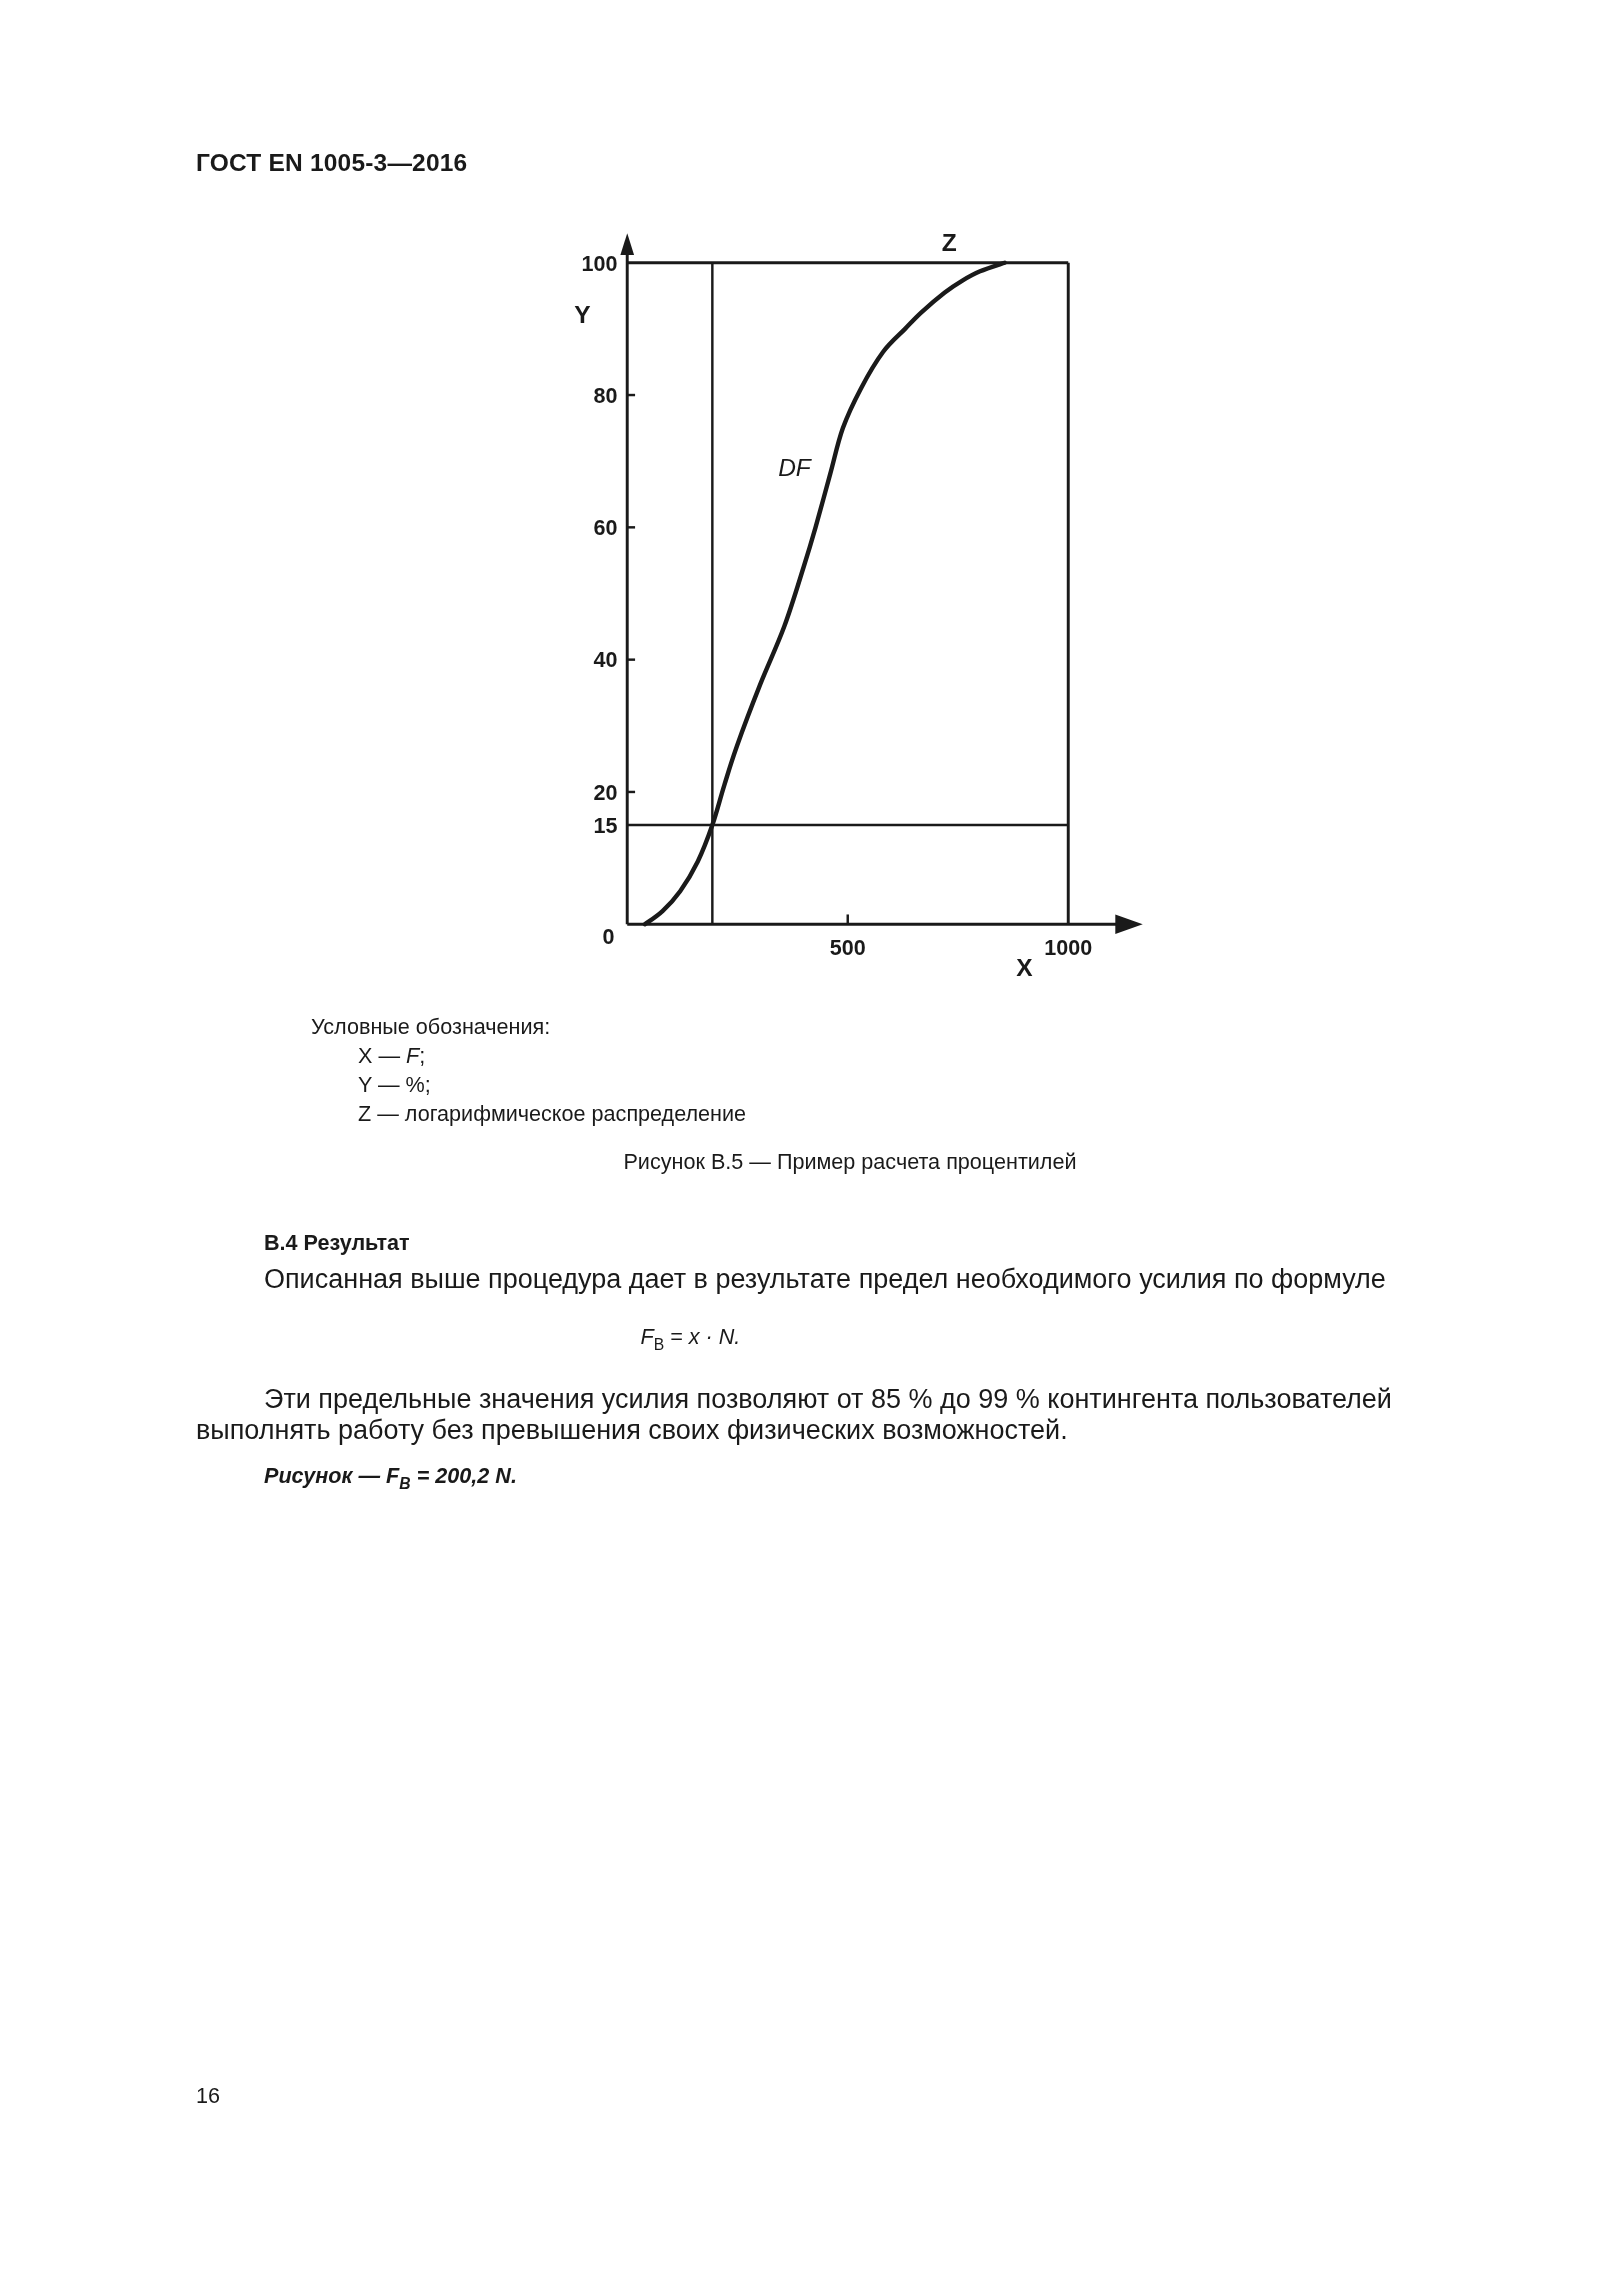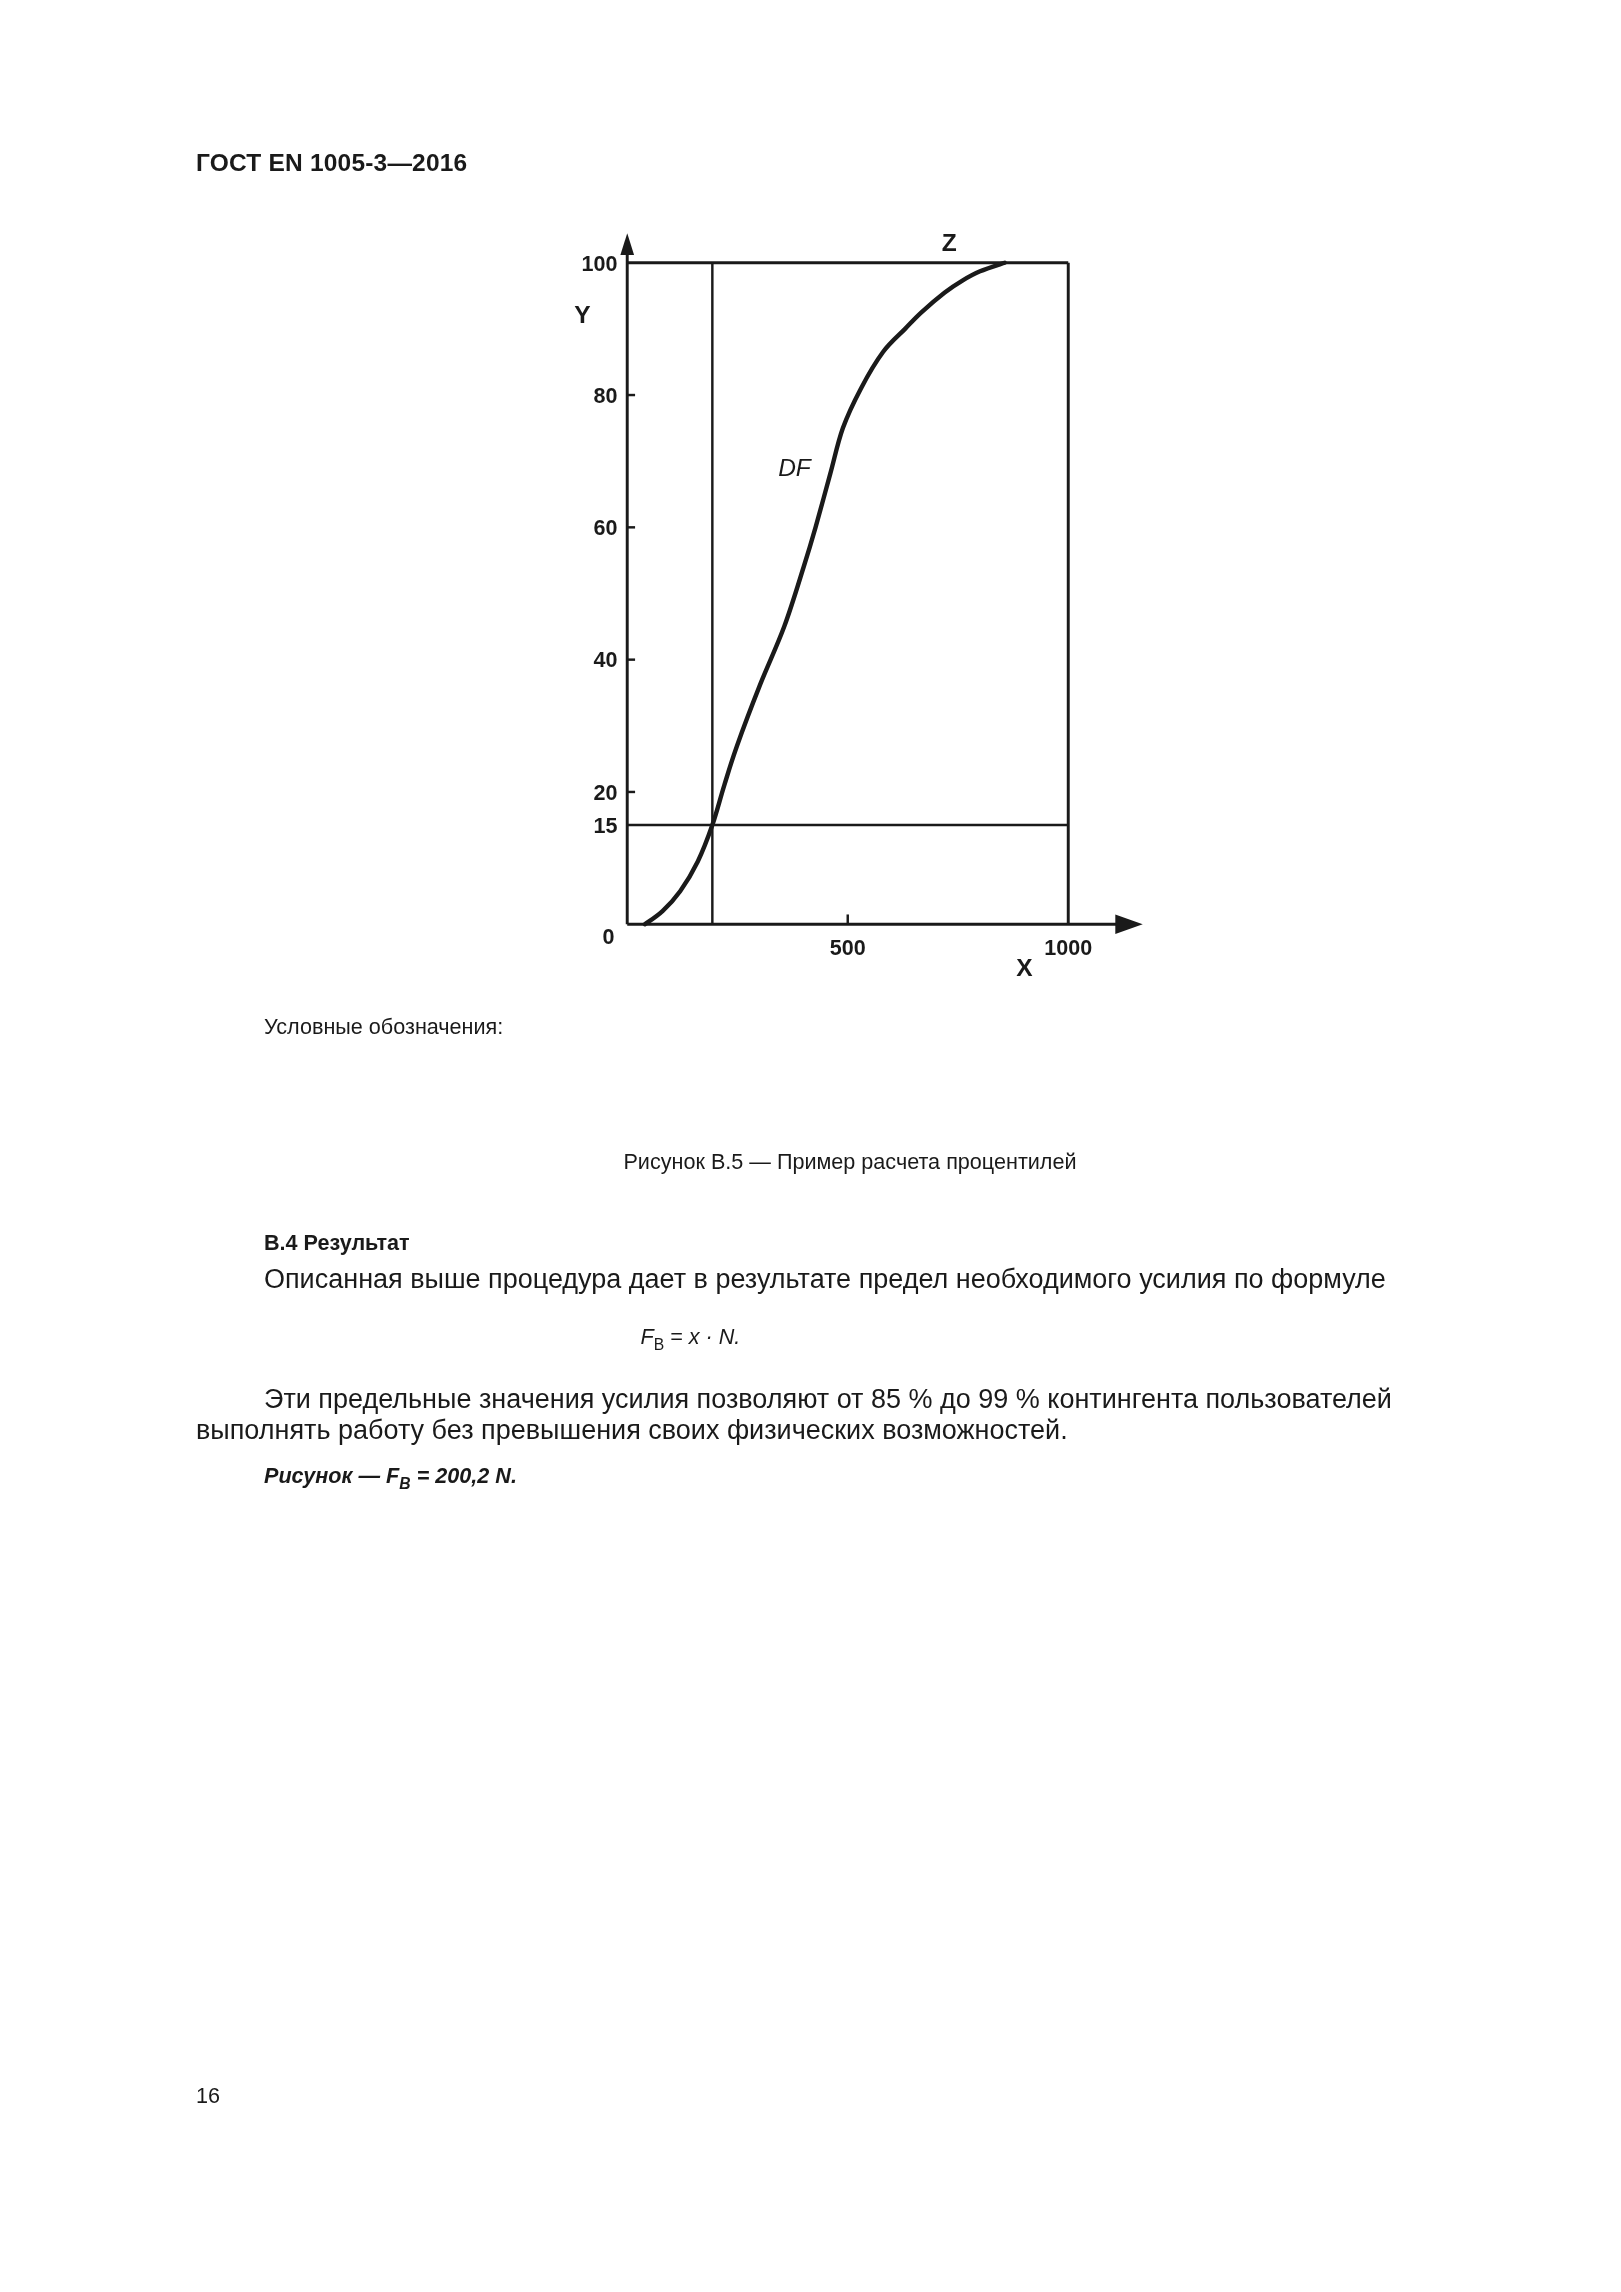--- a/index.html
+++ b/index.html
@@ -5,21 +5,21 @@
   html, body { margin: 0; padding: 0; background: #ffffff; }
   body { width: 1621px; height: 2293px; position: relative; overflow: hidden;
          font-family: "Liberation Sans", sans-serif; color: #1a1a1a; }
   .abs { position: absolute; }
   .doc-header { left: 196px; top: 149px; font-size: 24.5px; font-weight: bold; letter-spacing: 0.2px; }
   #chart { position: absolute; left: 0; top: 0; width: 1621px; height: 990px; }
   #chart text { font-family: "Liberation Sans", sans-serif; fill: #1a1a1a; }
   .tick-label { font-size: 22px; }
   .axis-name { font-size: 25px; }
   .legend-block { left: 264px; top: 1012px; font-size: 21.6px; line-height: 29px; }
-  .legend-block div { white-space: nowrap; }
+  .legend-block div { white-space: nowrap; margin-left: 47px; }
   .caption { left: 0; width: 1621px; top: 1149px; text-align: center; font-size: 21.6px; padding-left: 79px; box-sizing: border-box; }
   .section-heading { left: 264px; top: 1230px; font-size: 21.6px; font-weight: bold; }
   .para { font-size: 27px; }
   .p1 { left: 264px; top: 1264px; }
   .formula { left: 0; width: 1371px; top: 1324px; text-align: center; font-size: 21.6px; padding-left: 9.8px; box-sizing: border-box; }
   .p2 { left: 196px; top: 1384px; width: 1333px; line-height: 31px; text-indent: 68px; }
   .example { left: 264px; top: 1463px; font-size: 21.6px; font-weight: bold; font-style: italic; }
   .page-number { left: 196px; top: 2083px; font-size: 21.6px; }
   sub { font-size: 15.7px; vertical-align: -5.9px; }
   i { font-style: italic; }
@@ -62,20 +62,25 @@
     </g>
   <path id="df-curve" fill="none" stroke="#1a1a1a" stroke-width="4.5" stroke-linecap="round" d="M658,943 C661,940.75 670,935.125 676,929.5 C682,923.875 688,917.6875 694,909.25 C700,900.8125 706.525,890.125 712,878.875 C717.475,867.625 722.35,854.6875 726.85,841.75 C731.35,828.8125 734.8,814.75 739,801.25 C743.2,787.75 746.05,777.625 752.05,760.75 C758.05,743.875 766.975,720.25 775,700 C783.025,679.75 792.7,659.5 800.2,639.25 C807.7,619 814.675,595.375 820,578.5 C825.325,561.625 827.65,553.75 832.15,538 C836.65,522.25 842.35,500.87499999999994 847,483.99999999999994 C851.65,467.12499999999994 854.8,451.375 860.05,436.75 C865.3,422.125 871.675,409.1875 878.5,396.25 C885.325,383.3125 893.5,369.25 901,359.125 C908.5,349 916.975,342.25 923.5,335.5 C930.025,328.75 933.4000000000001,324.8125 940.1500000000001,318.625 C946.9000000000001,312.4375 957.025,303.775 964,298.375 C970.975,292.975 976,289.82500000000005 982,286.225 C988,282.625 992.8,279.8125 1000,276.775 C1007.2,273.73749999999995 1021,269.4625 1025.2,268"></path>
   <text id="x-axis-name" class="axis-name" x="1037" y="996" font-weight="bold">X</text>
   <text id="y-axis-name" class="axis-name" x="586" y="330" font-weight="bold">Y</text>
   <text id="z-label" class="axis-name" x="961" y="256" font-weight="bold">Z</text>
   <text id="df-label" class="axis-name" x="794" y="486" font-style="italic" font-size="24">DF</text>
 </svg>
 
 <div class="abs legend-block">
   <div>Условные обозначения:</div>
+  <div id="legend-items">
+      <div><span>X — </span><i>F</i><span>;</span></div>
+      <div><span>Y — </span><span>%</span><span>;</span></div>
+      <div><span>Z — </span><span>логарифмическое распределение</span><span></span></div>
+    </div>
 </div>
 
 <div class="abs caption">Рисунок B.5 — Пример расчета процентилей</div>
 
 <div class="abs section-heading">B.4  Результат</div>
 <div class="abs para p1">Описанная выше процедура дает в результате предел необходимого усилия по формуле</div>
 <div class="abs formula">
   <i>F</i><sub>B</sub><i> = x · N.</i>
 </div>
 <div class="abs para p2">Эти предельные значения усилия позволяют от 85 % до 99 % контингента пользователей выполнять работу без превышения своих физических возможностей.</div>

